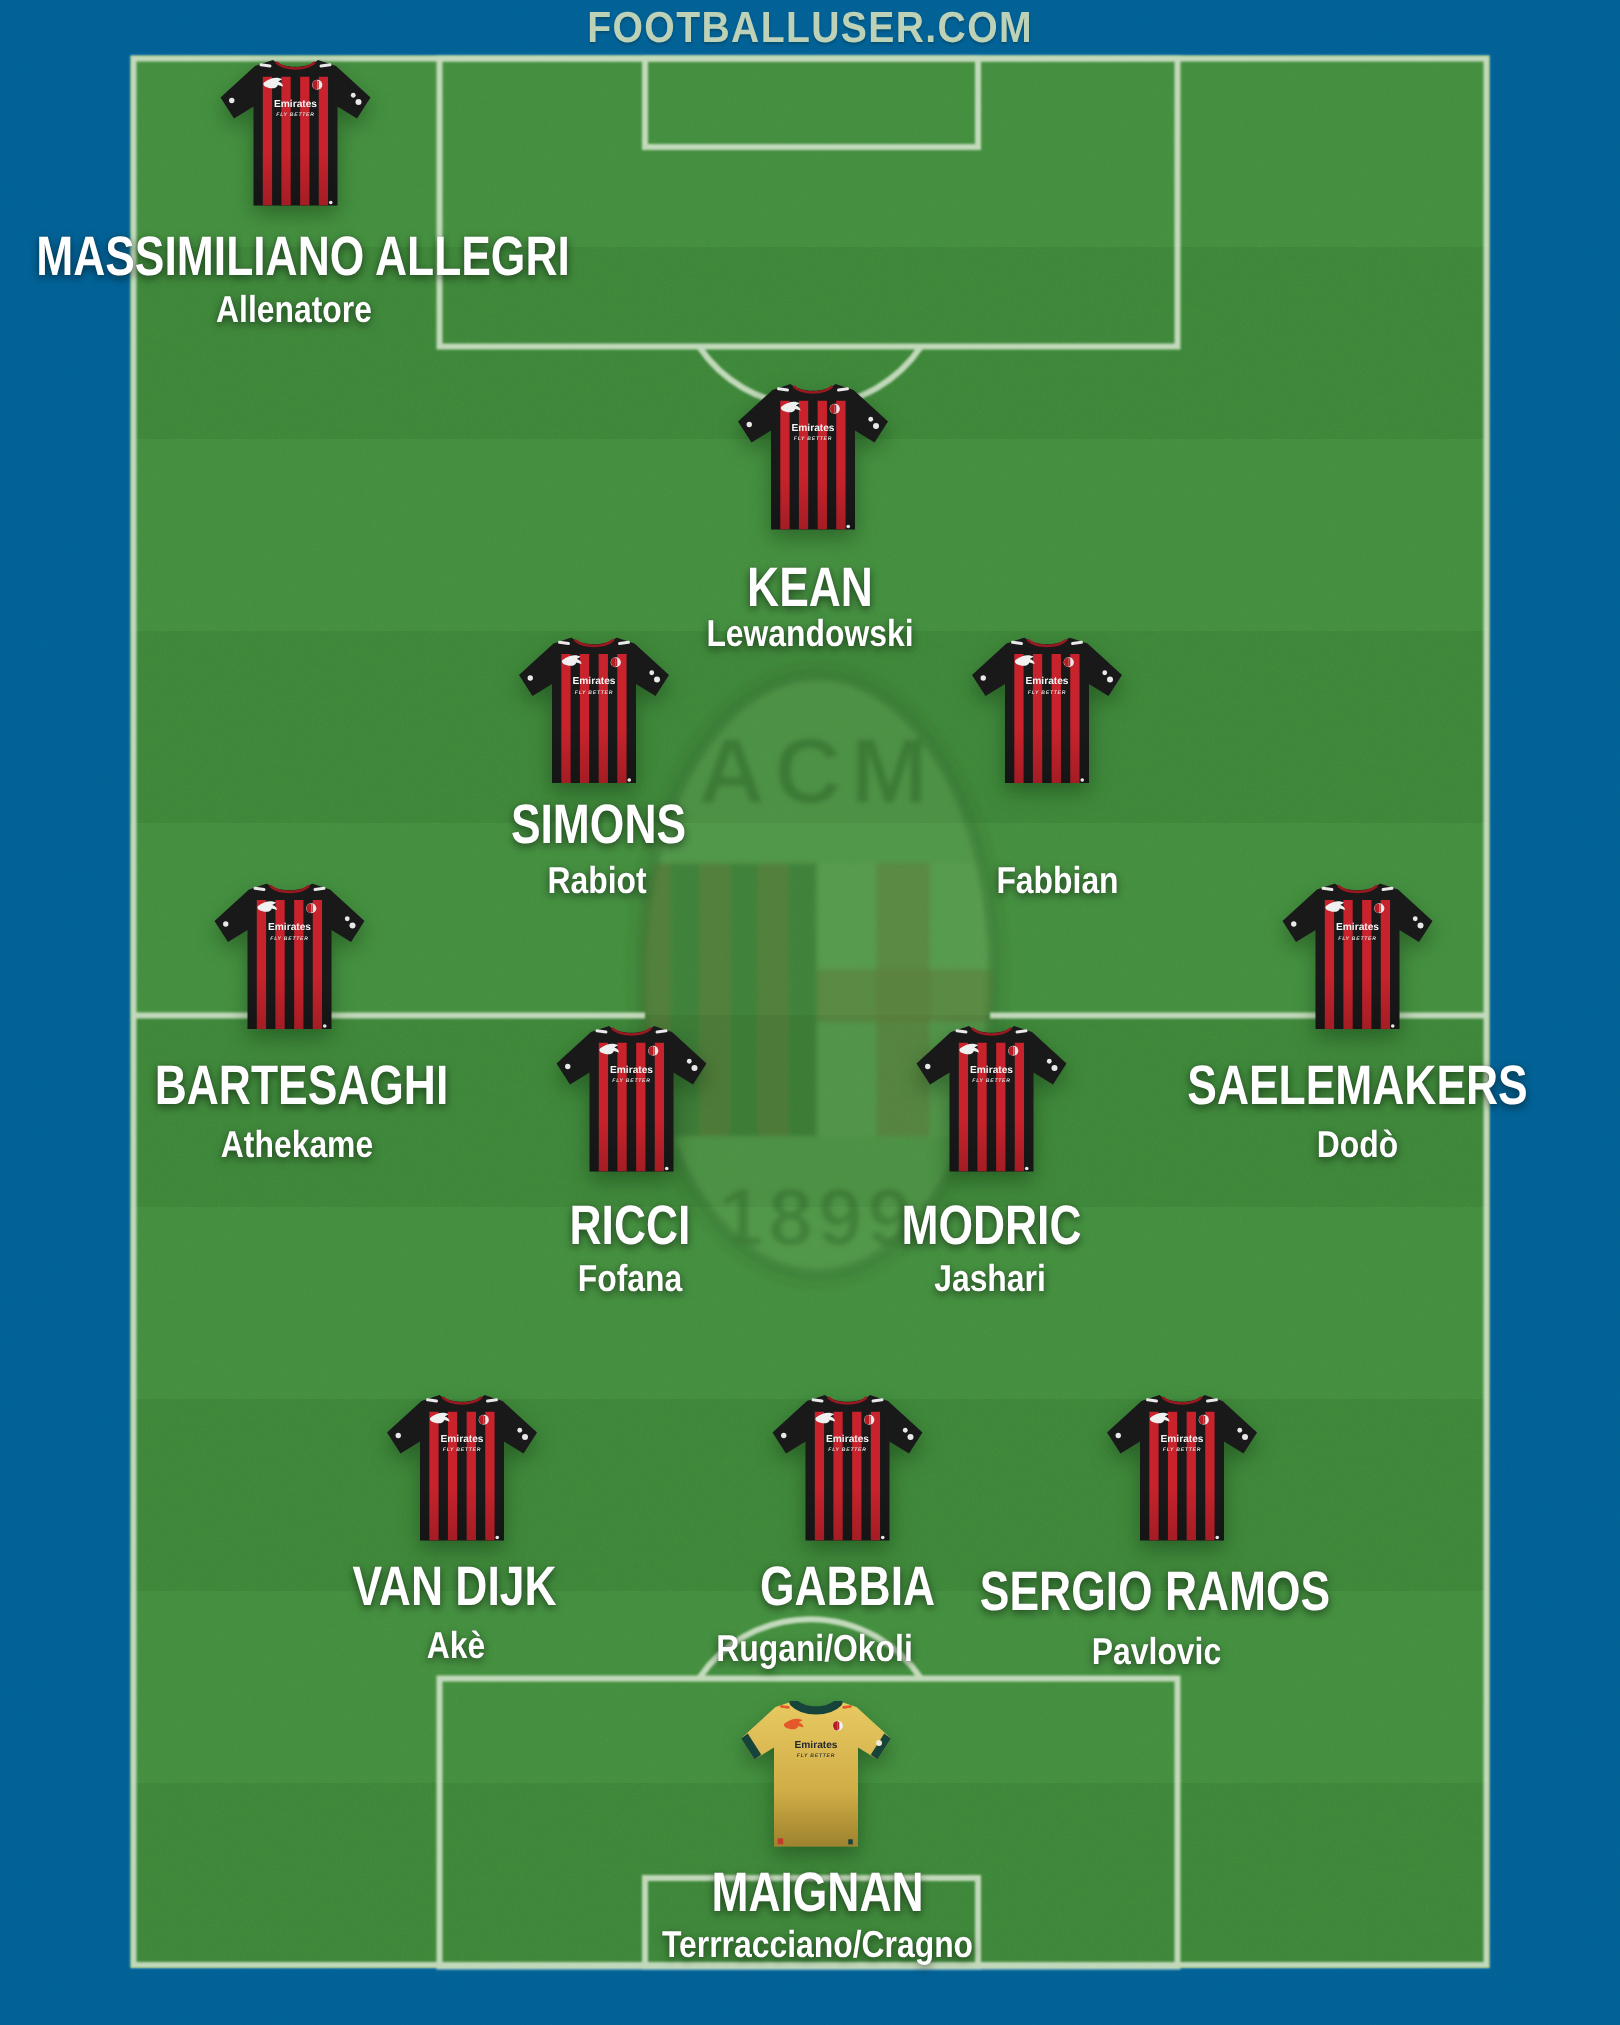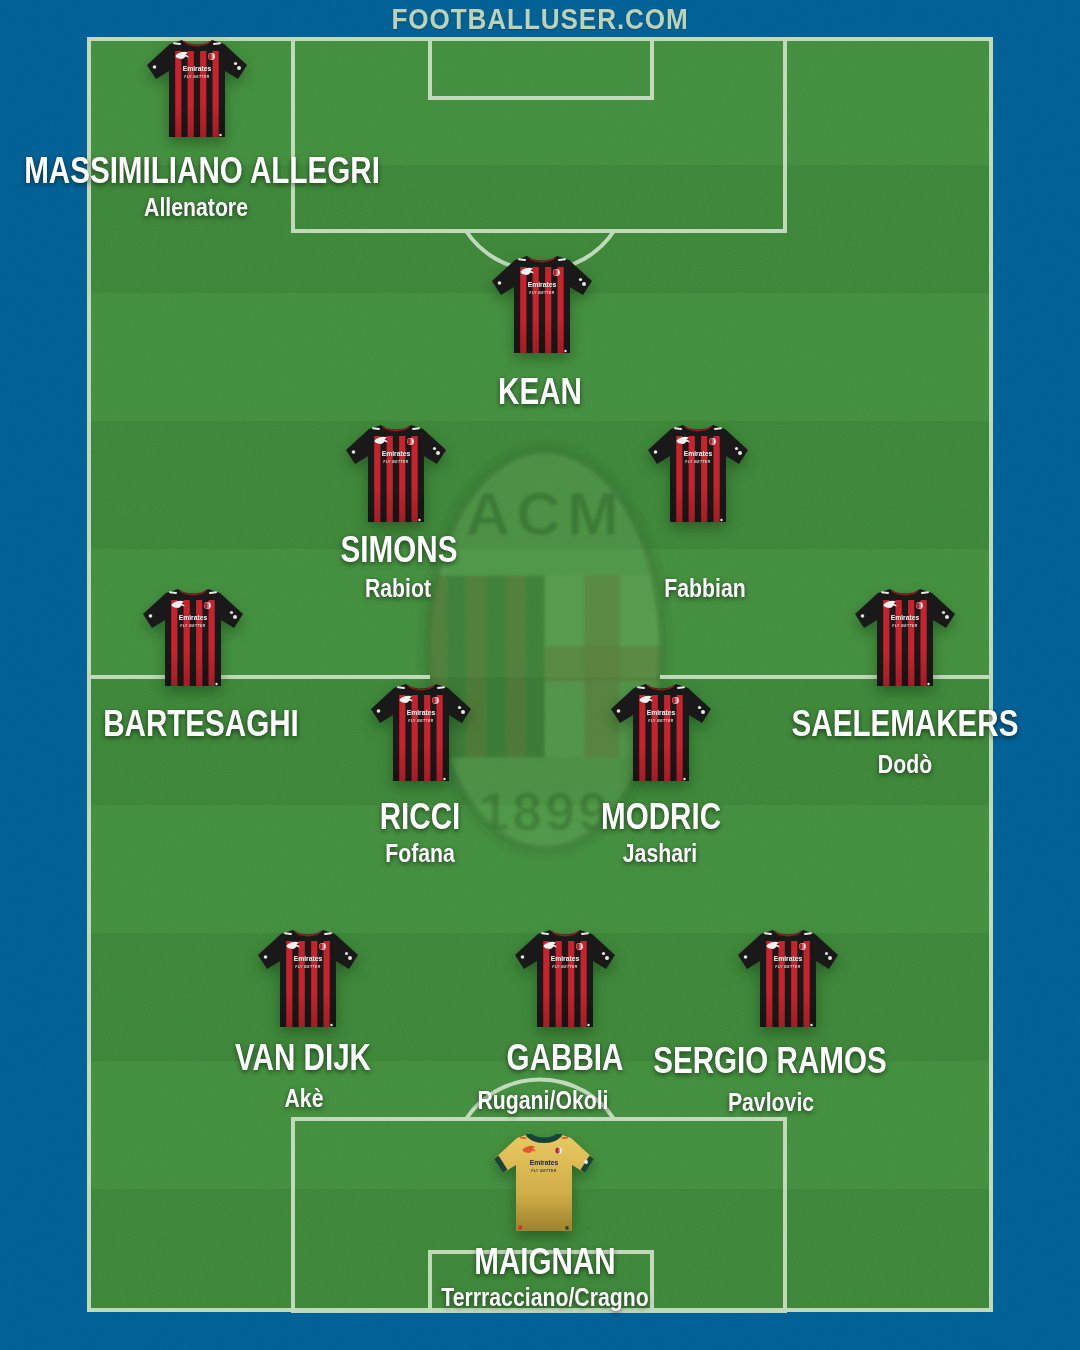--- a/index.html
+++ b/index.html
@@ -161,39 +161,41 @@
           <use href="#jersey-out"></use>
         </svg>
         <div class="lbl main" style="left: 57px; top: 131px;"><span>MASSIMILIANO ALLEGRI</span></div>
         <div class="lbl sub" style="left: 51px; top: 167px;"><span>Allenatore</span></div>
       </div>
       <div class="player" style="left: 490px; top: 256px;">
         <svg class="jersey" width="104" height="100" viewBox="0 0 104 100">
           <use href="#jersey-out"></use>
         </svg>
         <div class="lbl main" style="left: 50px; top: 136px;"><span>KEAN</span></div>
+        <div class="lbl sub" style="left: 50px; top: 167px;"><span>Lewandowski</span></div>
       </div>
       <div class="player" style="left: 344px; top: 425px;">
         <svg class="jersey" width="104" height="100" viewBox="0 0 104 100">
           <use href="#jersey-out"></use>
         </svg>
         <div class="lbl main" style="left: 55px; top: 125px;"><span>SIMONS</span></div>
         <div class="lbl sub" style="left: 54px; top: 163px;"><span>Rabiot</span></div>
       </div>
       <div class="player" style="left: 646px; top: 425px;">
         <svg class="jersey" width="104" height="100" viewBox="0 0 104 100">
           <use href="#jersey-out"></use>
         </svg>
         <div class="lbl sub" style="left: 59px; top: 163px;"><span>Fabbian</span></div>
       </div>
       <div class="player" style="left: 141px; top: 589px;">
         <svg class="jersey" width="104" height="100" viewBox="0 0 104 100">
           <use href="#jersey-out"></use>
         </svg>
         <div class="lbl main" style="left: 60px; top: 135px;"><span>BARTESAGHI</span></div>
+        <div class="lbl sub" style="left: 57px; top: 175px;"><span>Athekame</span></div>
       </div>
       <div class="player" style="left: 853px; top: 589px;">
         <svg class="jersey" width="104" height="100" viewBox="0 0 104 100">
           <use href="#jersey-out"></use>
         </svg>
         <div class="lbl main" style="left: 52px; top: 135px;"><span>SAELEMAKERS</span></div>
         <div class="lbl sub" style="left: 52px; top: 175px;"><span>Dodò</span></div>
       </div>
       <div class="player" style="left: 369px; top: 684px;">
         <svg class="jersey" width="104" height="100" viewBox="0 0 104 100">

